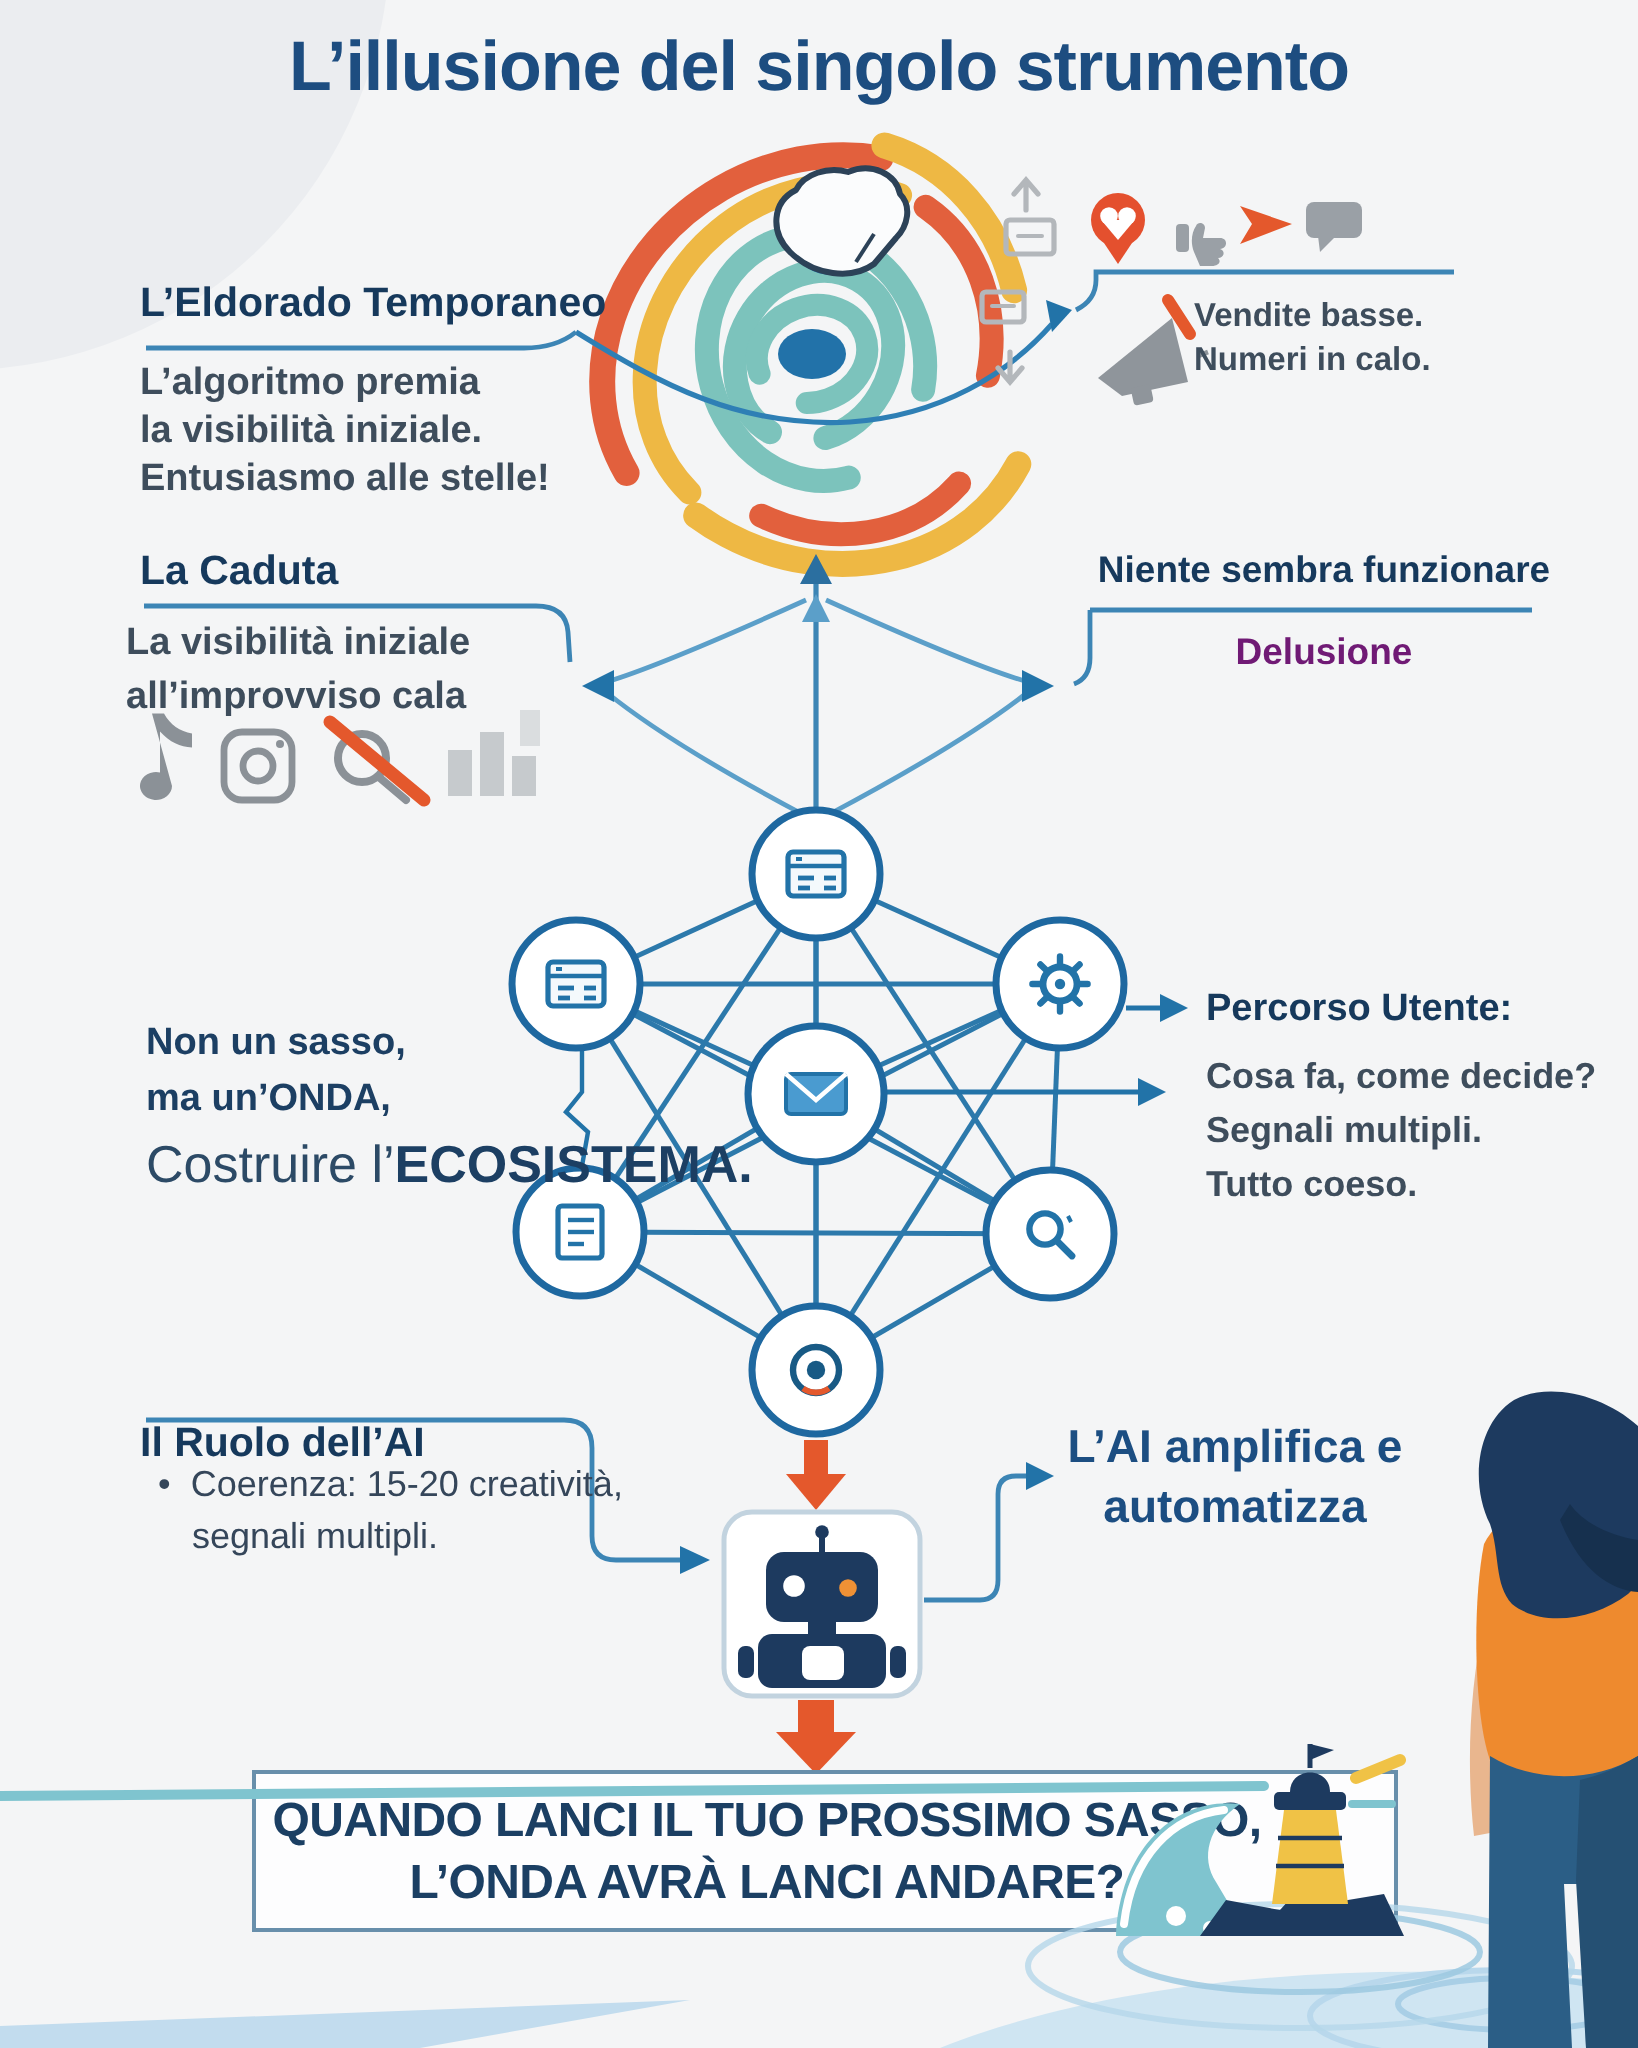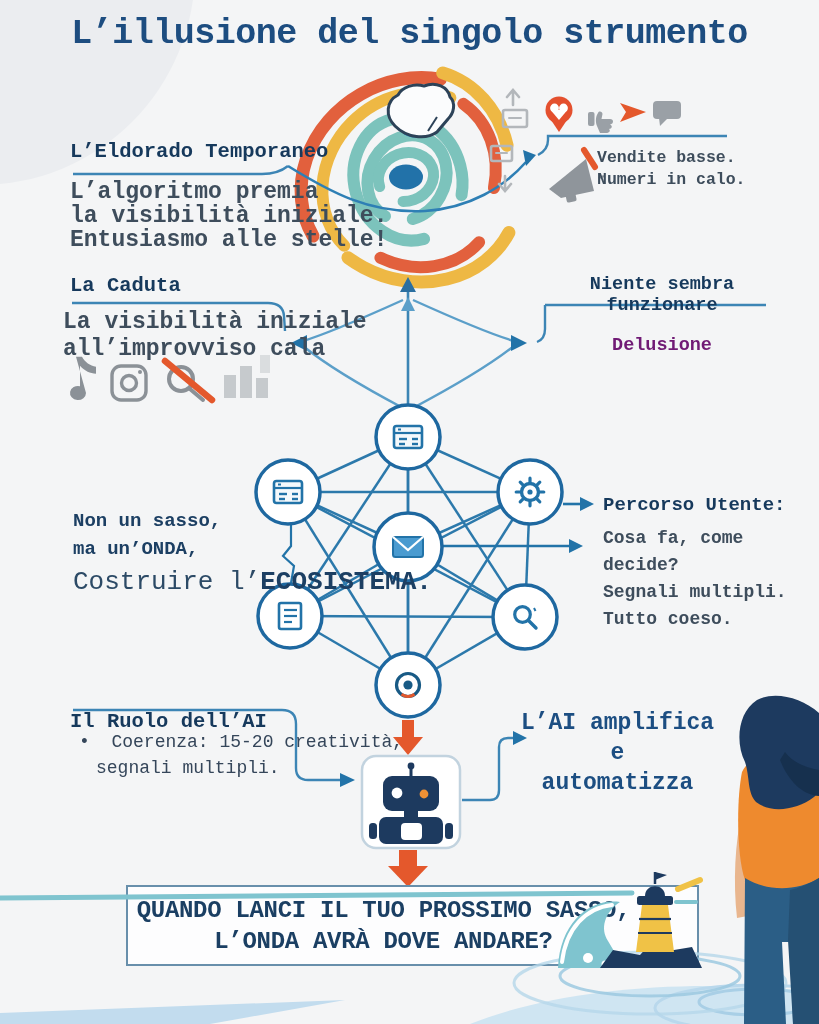--- a/index.html
+++ b/index.html
@@ -1,28 +1,28 @@
 <!DOCTYPE html>
 <html><head>
 <meta charset="utf-8">
 <style>
   html,body{margin:0;padding:0;}
   .canvas{
     position:relative;width:819px;height:1024px;overflow:hidden;
-    background:#f4f5f6;font-family:Liberation Mono, monospace;
+    background:#f4f5f6;font-family:Liberation Sans, sans-serif;
   }
   .abs{position:absolute;}
   svg{position:absolute;left:0;top:0;}
   .z0{z-index:0}.z1{z-index:1}.z2{z-index:2}.z4{z-index:4}
   .title{
     left:0;right:0;top:14px;text-align:center;
     font-size:35px;font-weight:800;color:#1d4d80;letter-spacing:-0.5px;
   }
   .head{font-size:20.5px;font-weight:700;color:#16395c;}
-  .body{font-size:23px;font-weight:600;color:#3e4d5c;line-height:24px;}
+  .body{font-size:19px;font-weight:600;color:#3e4d5c;line-height:24px;}
   .eldorado-h{left:70px;top:140px;}
   .eldorado-b{left:70px;top:180px;}
   .vendite{left:597px;top:147px;font-size:16.5px;font-weight:600;color:#3e4d5c;line-height:22px;}
   .caduta-h{left:70px;top:274px;}
   .caduta-b{left:63px;top:309px;line-height:26.5px;}
   .niente{left:538px;top:274px;width:248px;text-align:center;}
   .niente .nh{font-size:18.5px;font-weight:700;color:#16395c;}
   .niente .ns{margin-top:19px;font-size:18.5px;font-weight:700;color:#701a75;}
   .onda{left:73px;top:508px;}
   .onda .b1{font-size:19px;font-weight:700;color:#1c3f63;line-height:27.5px;}
@@ -347,21 +347,21 @@
     <div class="ind">segnali multipli.</div>
   </div>
 
   <div class="abs amplifica z2">
     <div>L’AI amplifica e</div>
     <div>automatizza</div>
   </div>
 
   <div class="abs banner">
     <div class="bl">QUANDO LANCI IL TUO PROSSIMO SASSO,</div>
-    <div class="bl">L’ONDA AVRÀ DOVE ANDARE?</div>
+    <div class="bl">L’ONDA AVRÀ LANCI ANDARE?</div>
   </div>
 
   <svg class="z4" width="819" height="1024" style="pointer-events:none">
 
     <ellipse cx="650" cy="976" rx="90" ry="20" fill="none" stroke="#9cc9e0" stroke-width="3" opacity="0.85"></ellipse>
     <ellipse cx="650" cy="983" rx="136" ry="31" fill="none" stroke="#b5d7ea" stroke-width="3" opacity="0.8"></ellipse>
 
     <g>
       <path d="M558,968 C560,922 590,898 620,902 C604,913 600,929 608,941 L624,968 Z" fill="#7fc4cf"></path>
       <path d="M562,962 C566,928 586,908 612,905" fill="none" stroke="#ffffff" stroke-width="4" stroke-linecap="round"></path>

